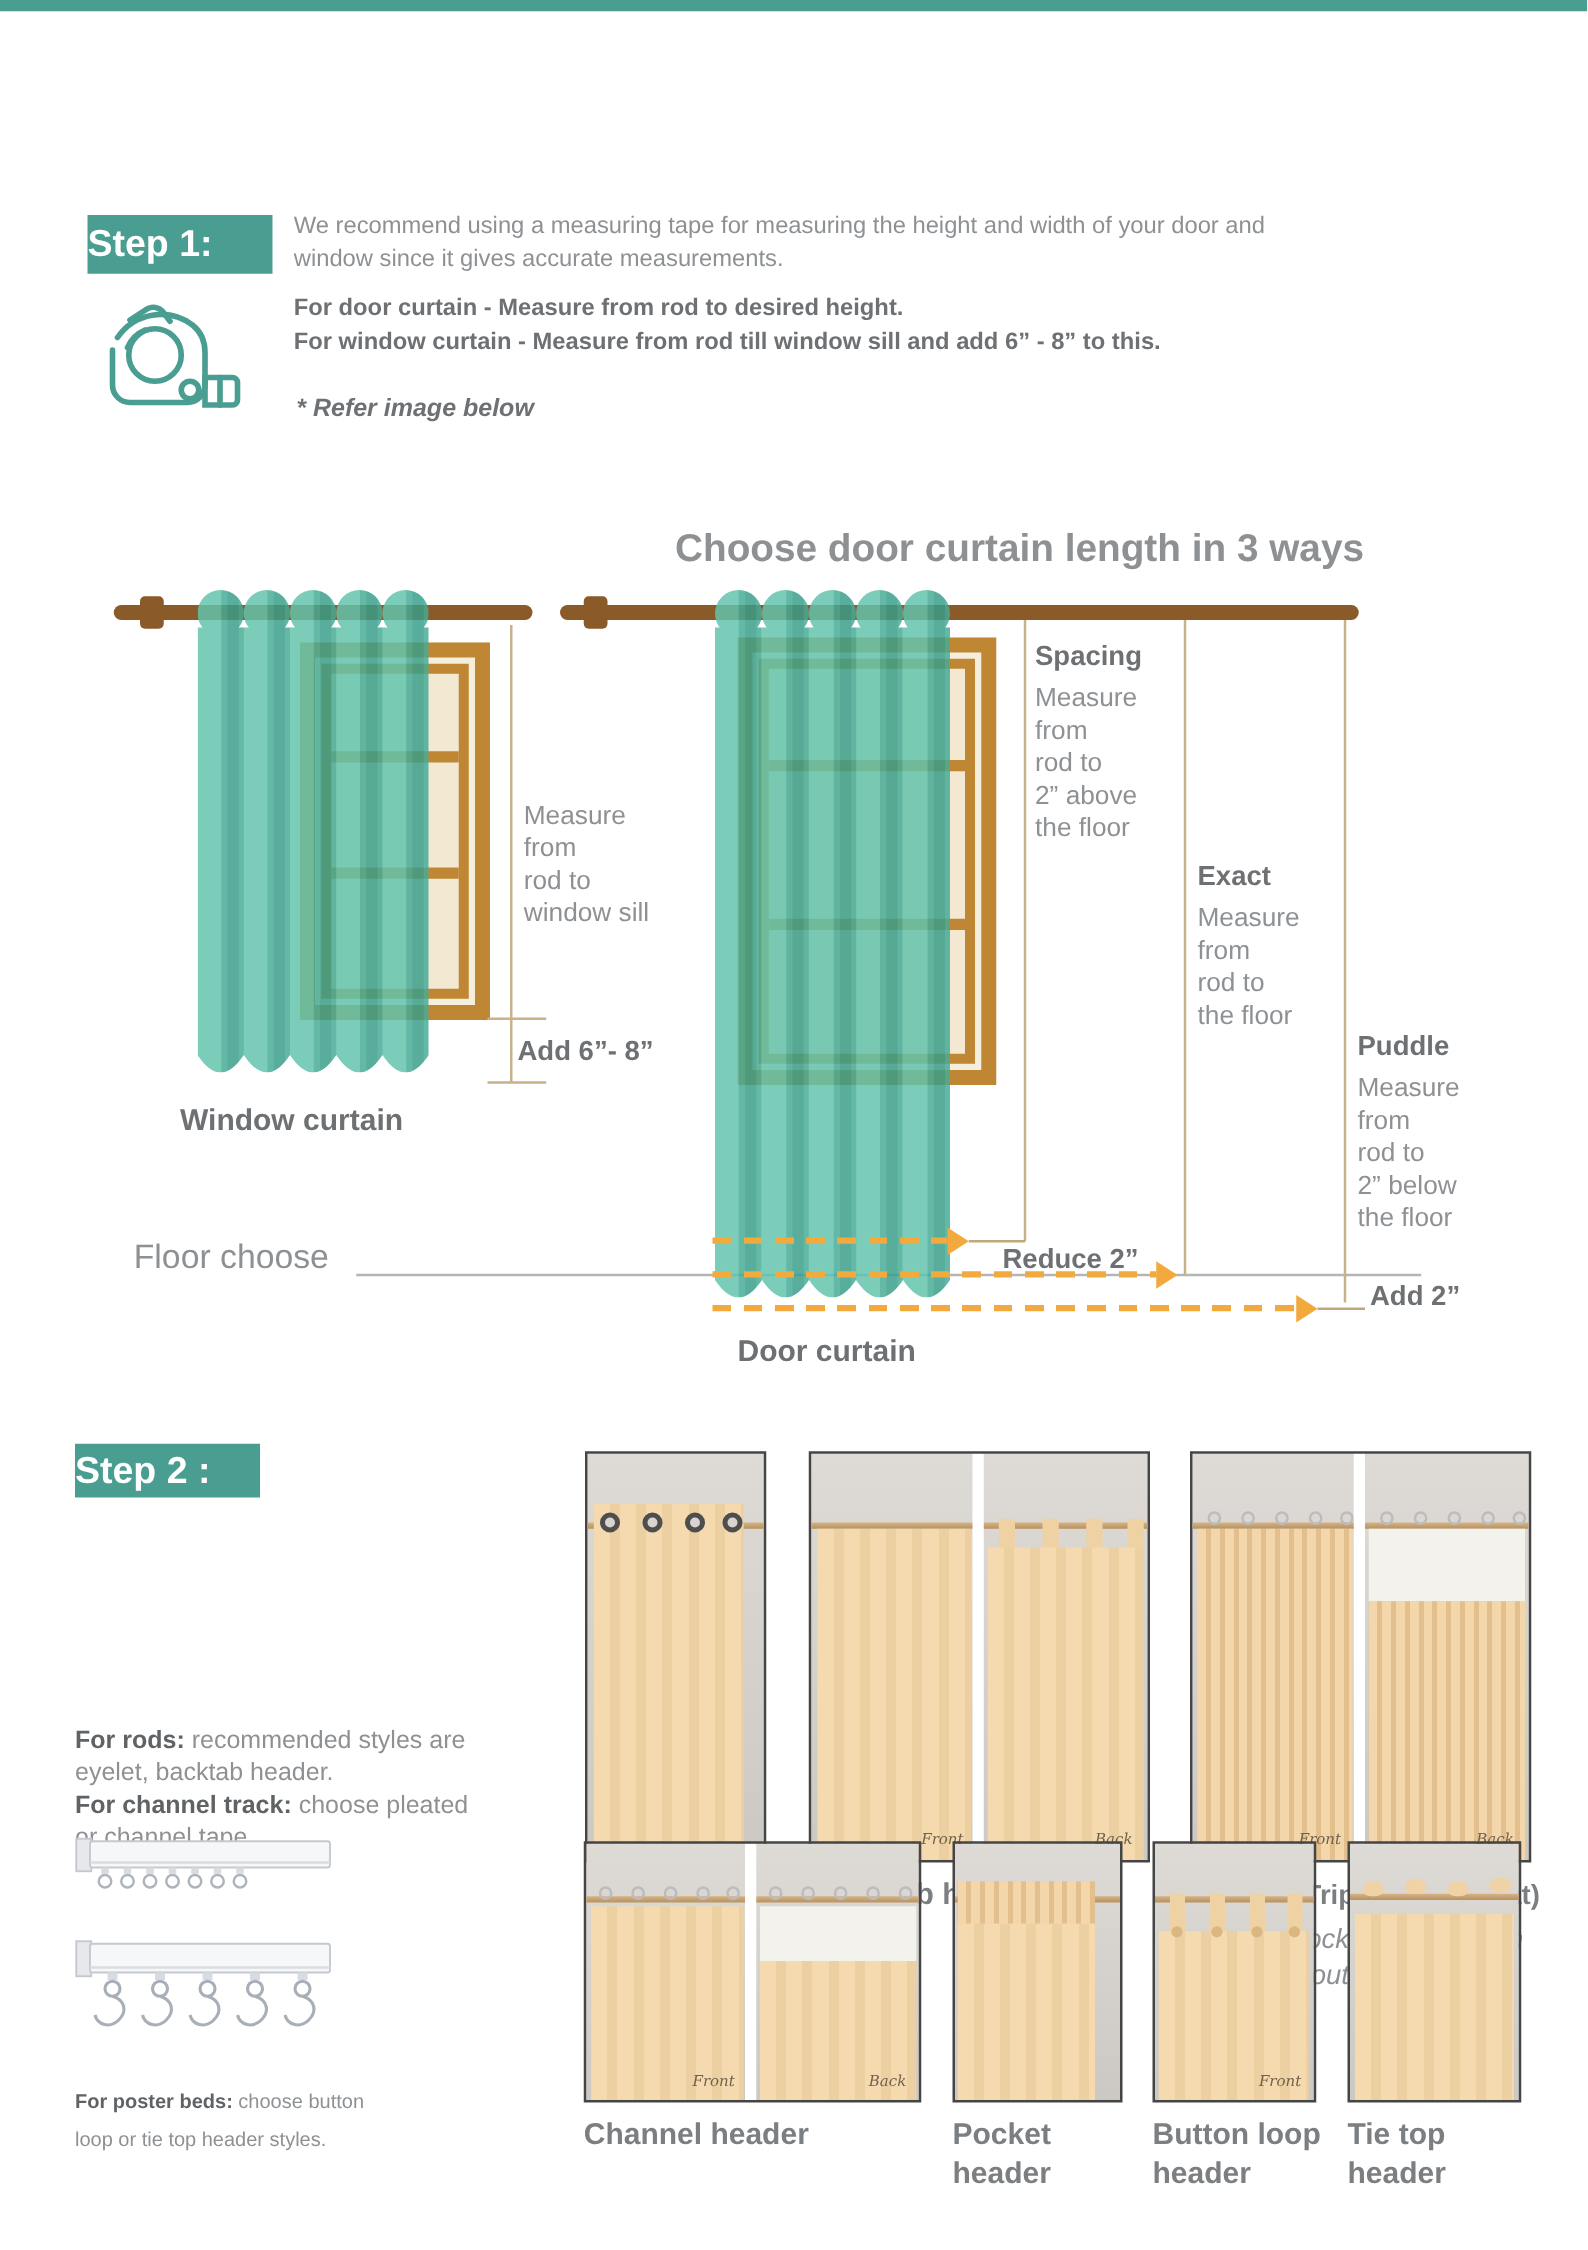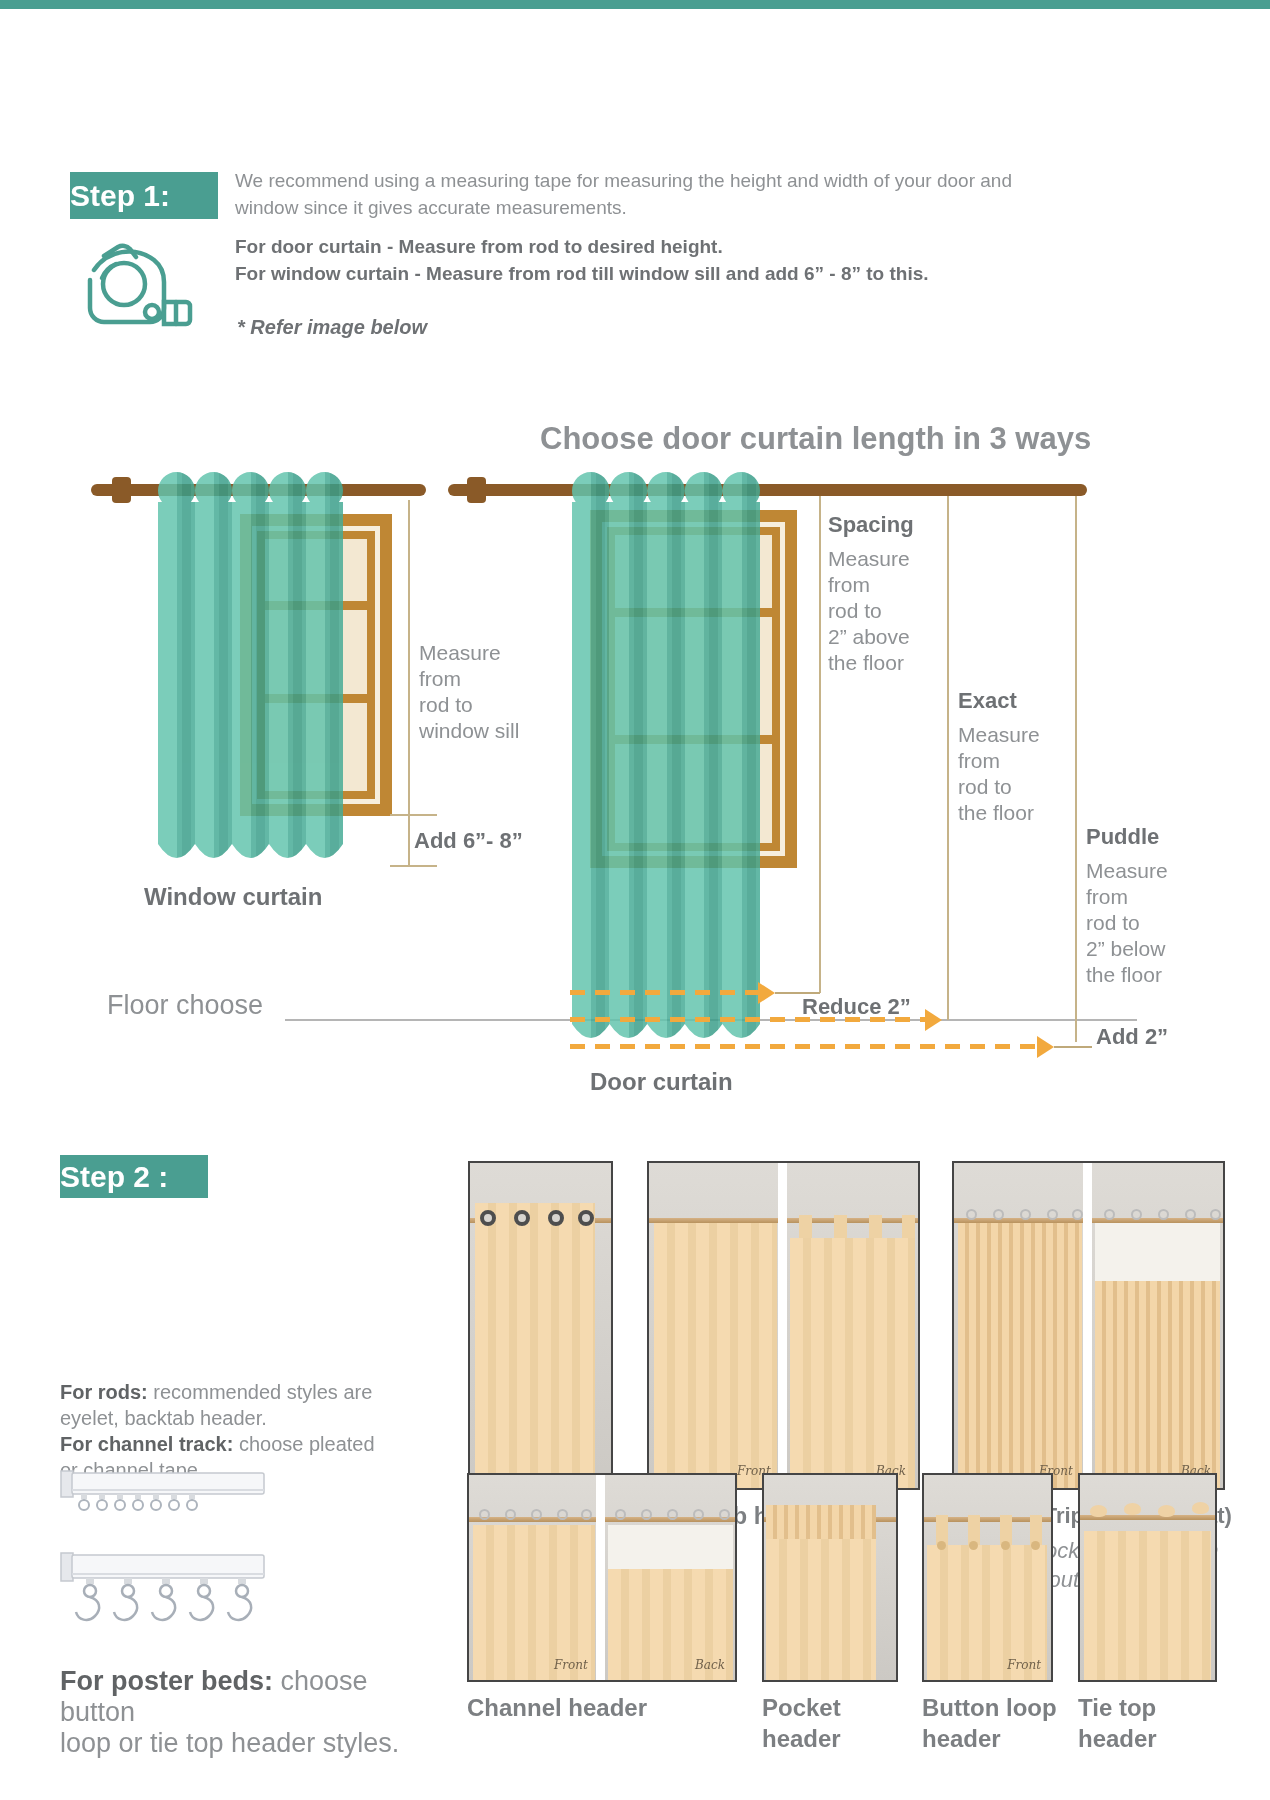--- a/index.html
+++ b/index.html
@@ -25,21 +25,21 @@
   .mtitle{position:absolute;font-size:22px;font-weight:bold;color:#6e7174;white-space:nowrap;}
   .biglabel{position:absolute;font-size:24px;font-weight:bold;color:#6e7174;white-space:nowrap;}
   .floorline{position:absolute;height:2px;background:#b5b5b5;}
   .floorlabel{position:absolute;font-size:27px;color:#8e9194;white-space:nowrap;}
   .dash{position:absolute;height:5px;background:repeating-linear-gradient(90deg,#f2a93d 0 15px,rgba(0,0,0,0) 15px 25px);}
   .arrow{position:absolute;width:0;height:0;border-left:17px solid #f2a93d;border-top:11px solid transparent;border-bottom:11px solid transparent;}
   .connector{position:absolute;height:2px;background:#bfa97a;}
   .s2head{position:absolute;left:60px;top:1205px;font-size:44px;line-height:58px;color:#3da391;white-space:pre-line;}
   .s2text{position:absolute;left:60px;width:390px;font-size:20px;line-height:26px;color:#8e9194;}
   .s2text b{color:#606365;}
-  .poster{position:absolute;left:60px;top:1666px;width:390px;font-size:27px;line-height:31px;color:#8e9194;}
+  .poster{position:absolute;left:60px;top:1666px;width:390px;font-size:16px;line-height:31px;color:#8e9194;}
   .poster b{color:#606365;}
   .photo{position:absolute;border:2px solid #454545;background:linear-gradient(180deg,#dedbd6 0%,#d4d1cc 55%,#ccc9c4 100%);overflow:hidden;box-sizing:border-box;}
   .prod{position:absolute;left:0;right:0;height:5px;background:linear-gradient(180deg,#d6b285,#b8925e);}
   .fab{position:absolute;background:repeating-linear-gradient(90deg,#f5dab0 0 13px,#ecd0a2 13px 21px);}
   .fab.pleat{background:repeating-linear-gradient(90deg,#f3d6a9 0 7px,#e2bf8c 7px 11px);}
   .white-strip{position:absolute;background:#f4f2ec;}
   .divider{position:absolute;top:0;bottom:0;width:9px;background:#ffffff;}
   .gromm{position:absolute;width:16px;height:16px;border-radius:50%;border:4px solid #4e4e4e;background:#d8d5d0;box-sizing:border-box;}
   .ringy{position:absolute;width:11px;height:11px;border-radius:50%;border:2.5px solid #bcbcbc;box-sizing:border-box;}
   .tab{position:absolute;background:#eed2a4;}

